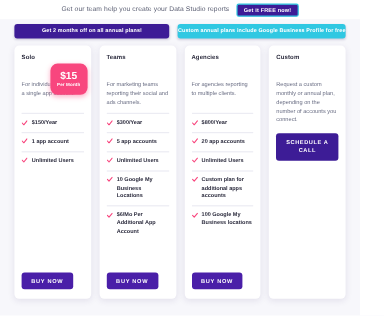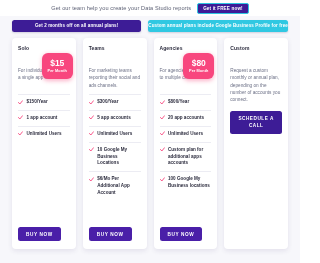--- a/index.html
+++ b/index.html
@@ -295,24 +295,20 @@
           </span>
         <span class="feature-label">$6/Mo Per Additional App Account</span>
       </li>
     </ul>
     <div class="spacer"></div>
     <button class="buy-btn">BUY NOW</button>
   </div>
 
   <div class="card">
     <div class="card-name">Agencies</div>
-    <div class="price-bubble">
-      <div class="price-amount">$80</div>
-      <div class="price-period">Per Month</div>
-    </div>
     <div class="card-desc">For agencies reporting to multiple clients.</div>
     <ul class="features">
       <li class="feature">
         <span class="check">
             <svg viewBox="0 0 10 10">
               <path d="M1 5 L3.7 8 L9 1.5" fill="none" stroke="#f8467e" stroke-width="1.8" stroke-linecap="round" stroke-linejoin="round"></path>
             </svg>
           </span>
         <span class="feature-label">$800/Year</span>
       </li>

